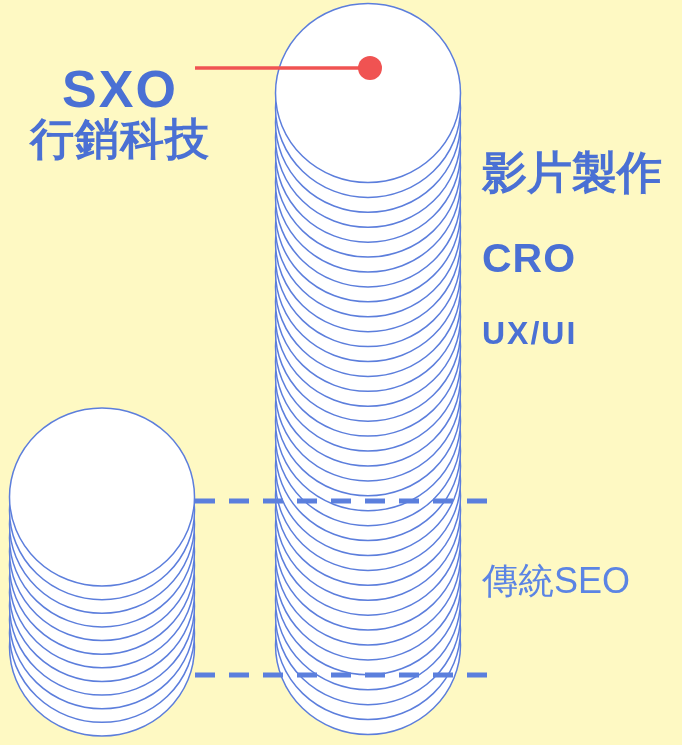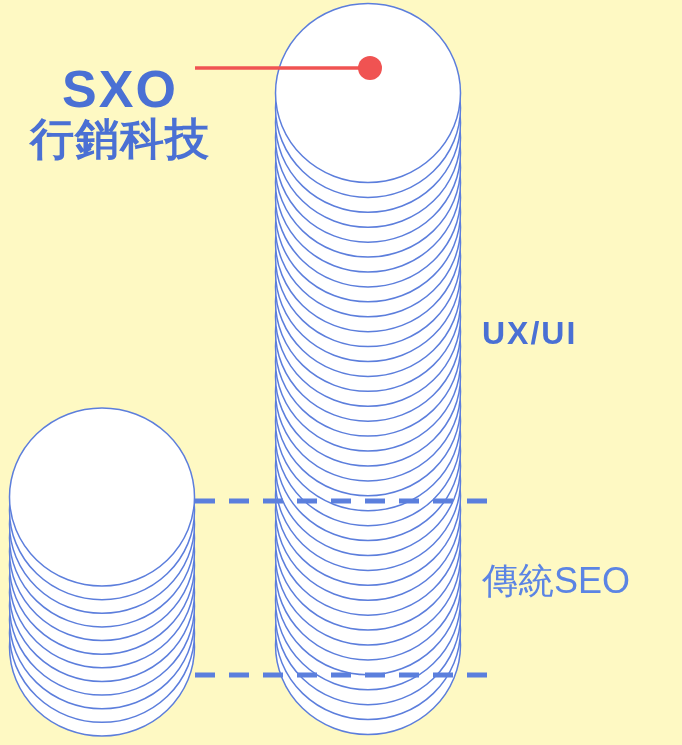--- a/index.html
+++ b/index.html
@@ -129,19 +129,21 @@
       <line x1="195" y1="675" x2="492" y2="675" stroke="#5b7fdd" stroke-width="5" stroke-dasharray="20 14"></line>
       <line x1="195" y1="68" x2="370" y2="68" stroke="#f05352" stroke-width="3.5"></line>
       <circle cx="370" cy="68" r="12" fill="#f05352"></circle>
     </svg>
 
   <div class="sxo-group">
     <div class="sxo-title">SXO</div>
     <div class="sxo-subtitle">行銷科技</div>
   </div>
 
+  <div class="svc svc-video">影片製作</div>
 
+  <div class="svc svc-cro">CRO</div>
 
   <div class="svc svc-uxui">UX/UI</div>
 
   <div class="seo-label">傳統SEO</div>
 
 </div>
 
 </body></html>

